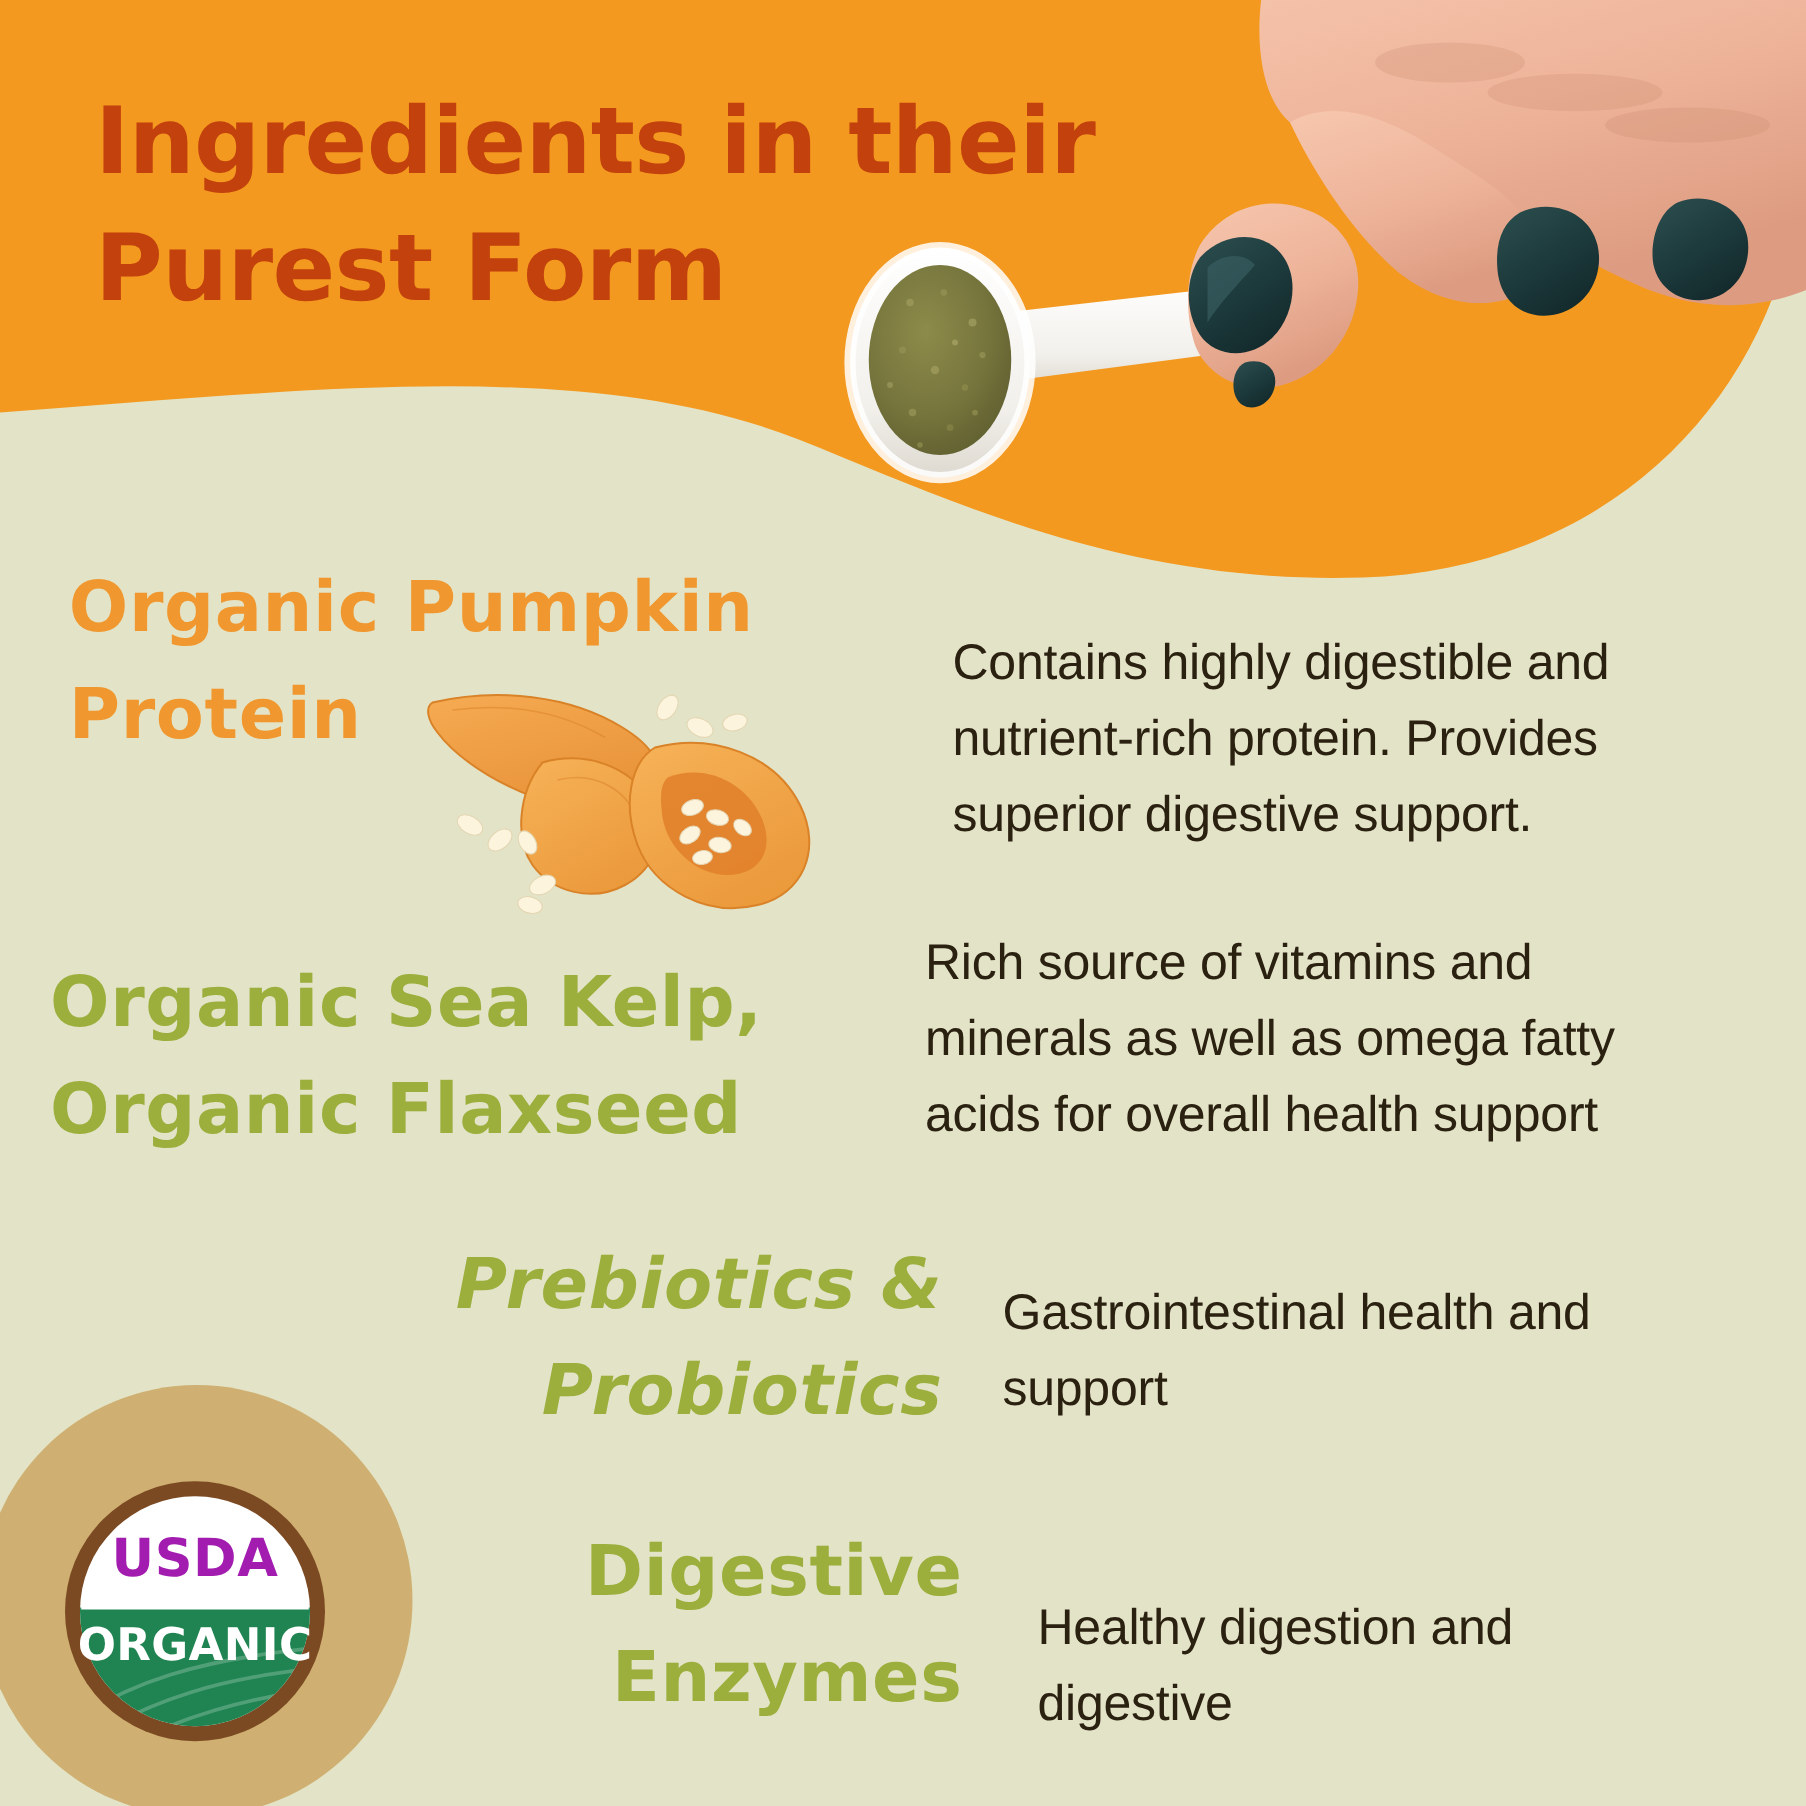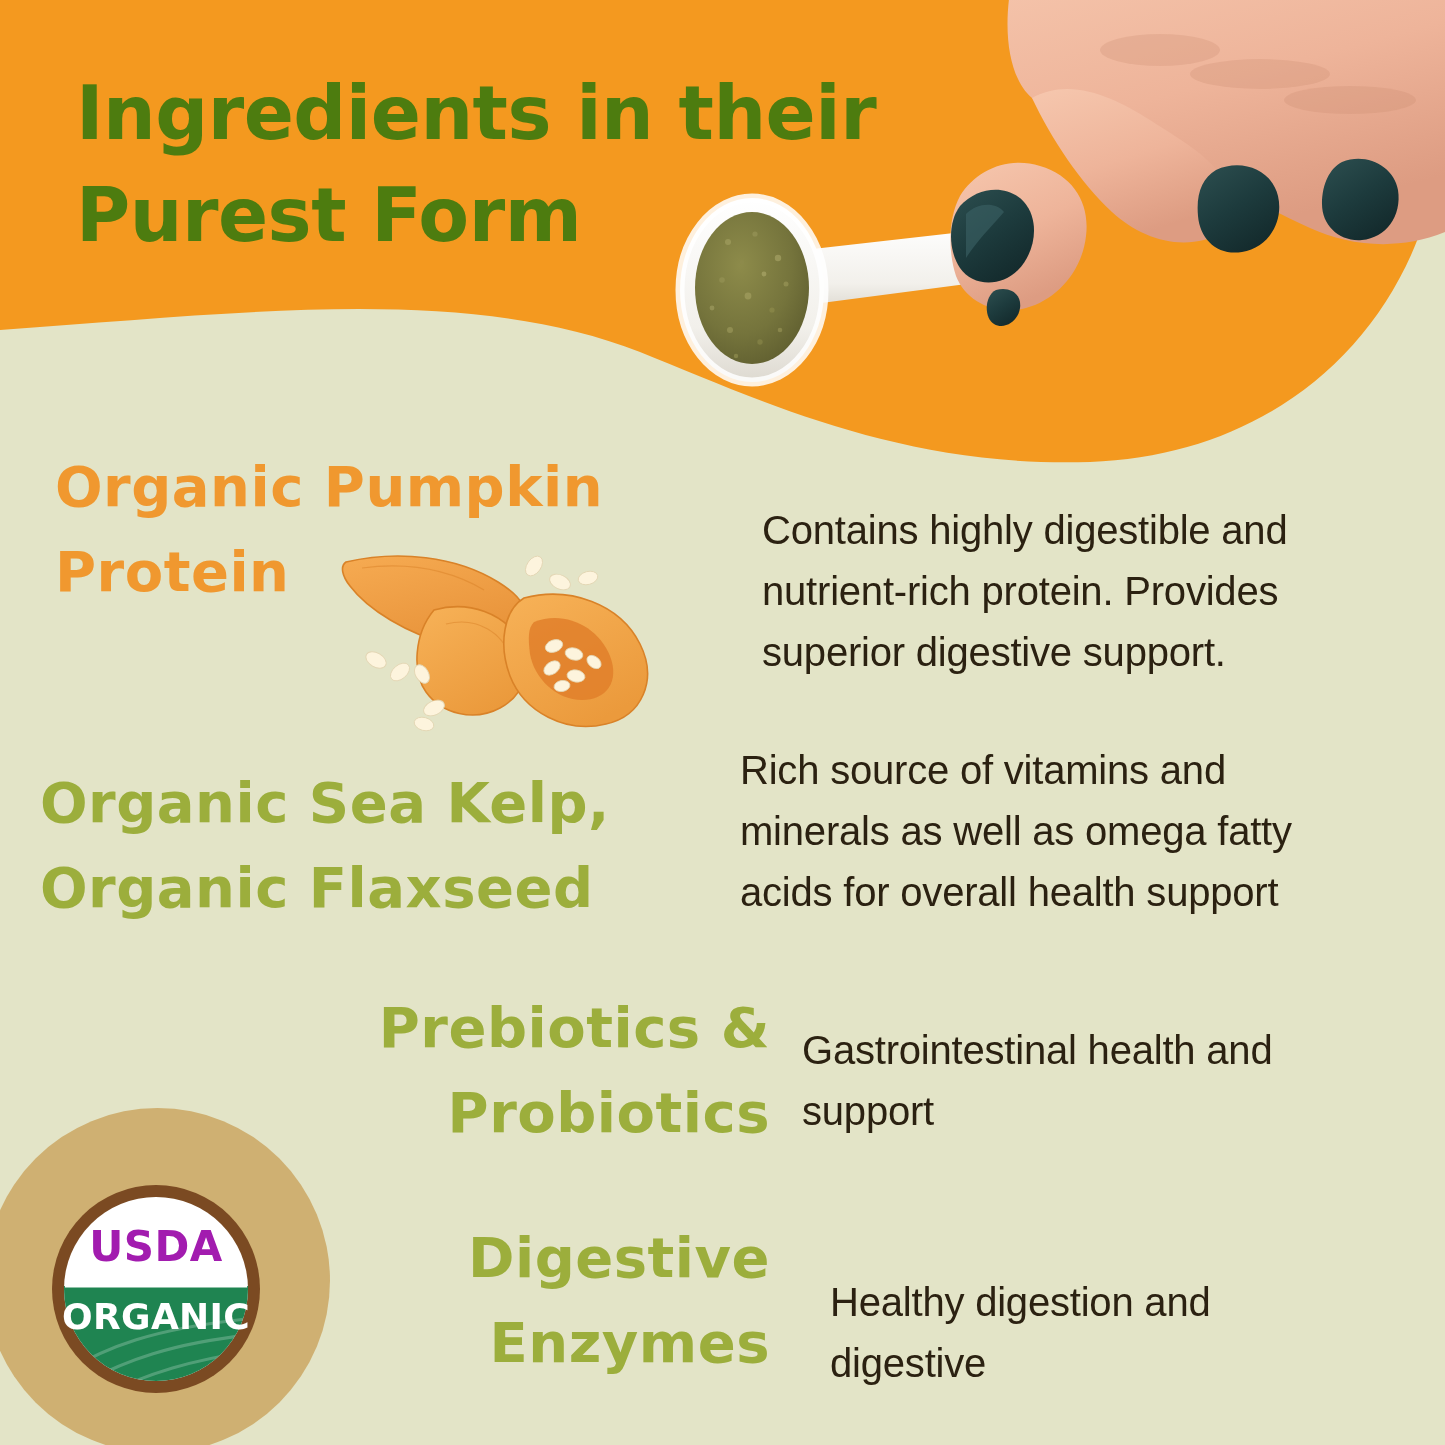--- a/index.html
+++ b/index.html
@@ -24,21 +24,21 @@
     height: 580px;
     pointer-events: none;
   }
 
   
   .hero-title {
     position: absolute;
     left: 76px;
     top: 62px;
     width: 940px;
-    color: #4d7c0f;
+    color: #c2410c;
     font-family: "DejaVu Sans", sans-serif;
     font-weight: bold;
     font-size: 74px;
     line-height: 1.38;
     letter-spacing: -0.5px;
   }
 
   
   .hand-group { position: absolute; left: 660px; top: -10px; width: 790px; height: 440px; }
 
@@ -64,21 +64,21 @@
     letter-spacing: -0.2px;
   }
 
   
   #row1-name { left: 55px;  top: 444px; width: 640px; }
   #row1-desc { left: 730px; top: 500px; width: 690px; margin-left: 32px; }
   
   #row2-name { left: 40px;  top: 760px; width: 670px; }
   #row2-desc { left: 740px; top: 740px; width: 700px; }
   
-  #row3-name { left: 260px; top: 985px; width: 510px; }
+  #row3-name { left: 244px; top: 985px; width: 510px; font-style: italic; }
   #row3-desc { left: 802px; top: 1020px; width: 610px; }
   
   #row4-name { left: 330px; top: 1215px; width: 440px; }
   #row4-desc { left: 830px; top: 1272px; width: 580px; }
 
   
   .seal-disc {
     position: absolute;
     left: -15px; top: 1108px;
     width: 345px; height: 345px;

